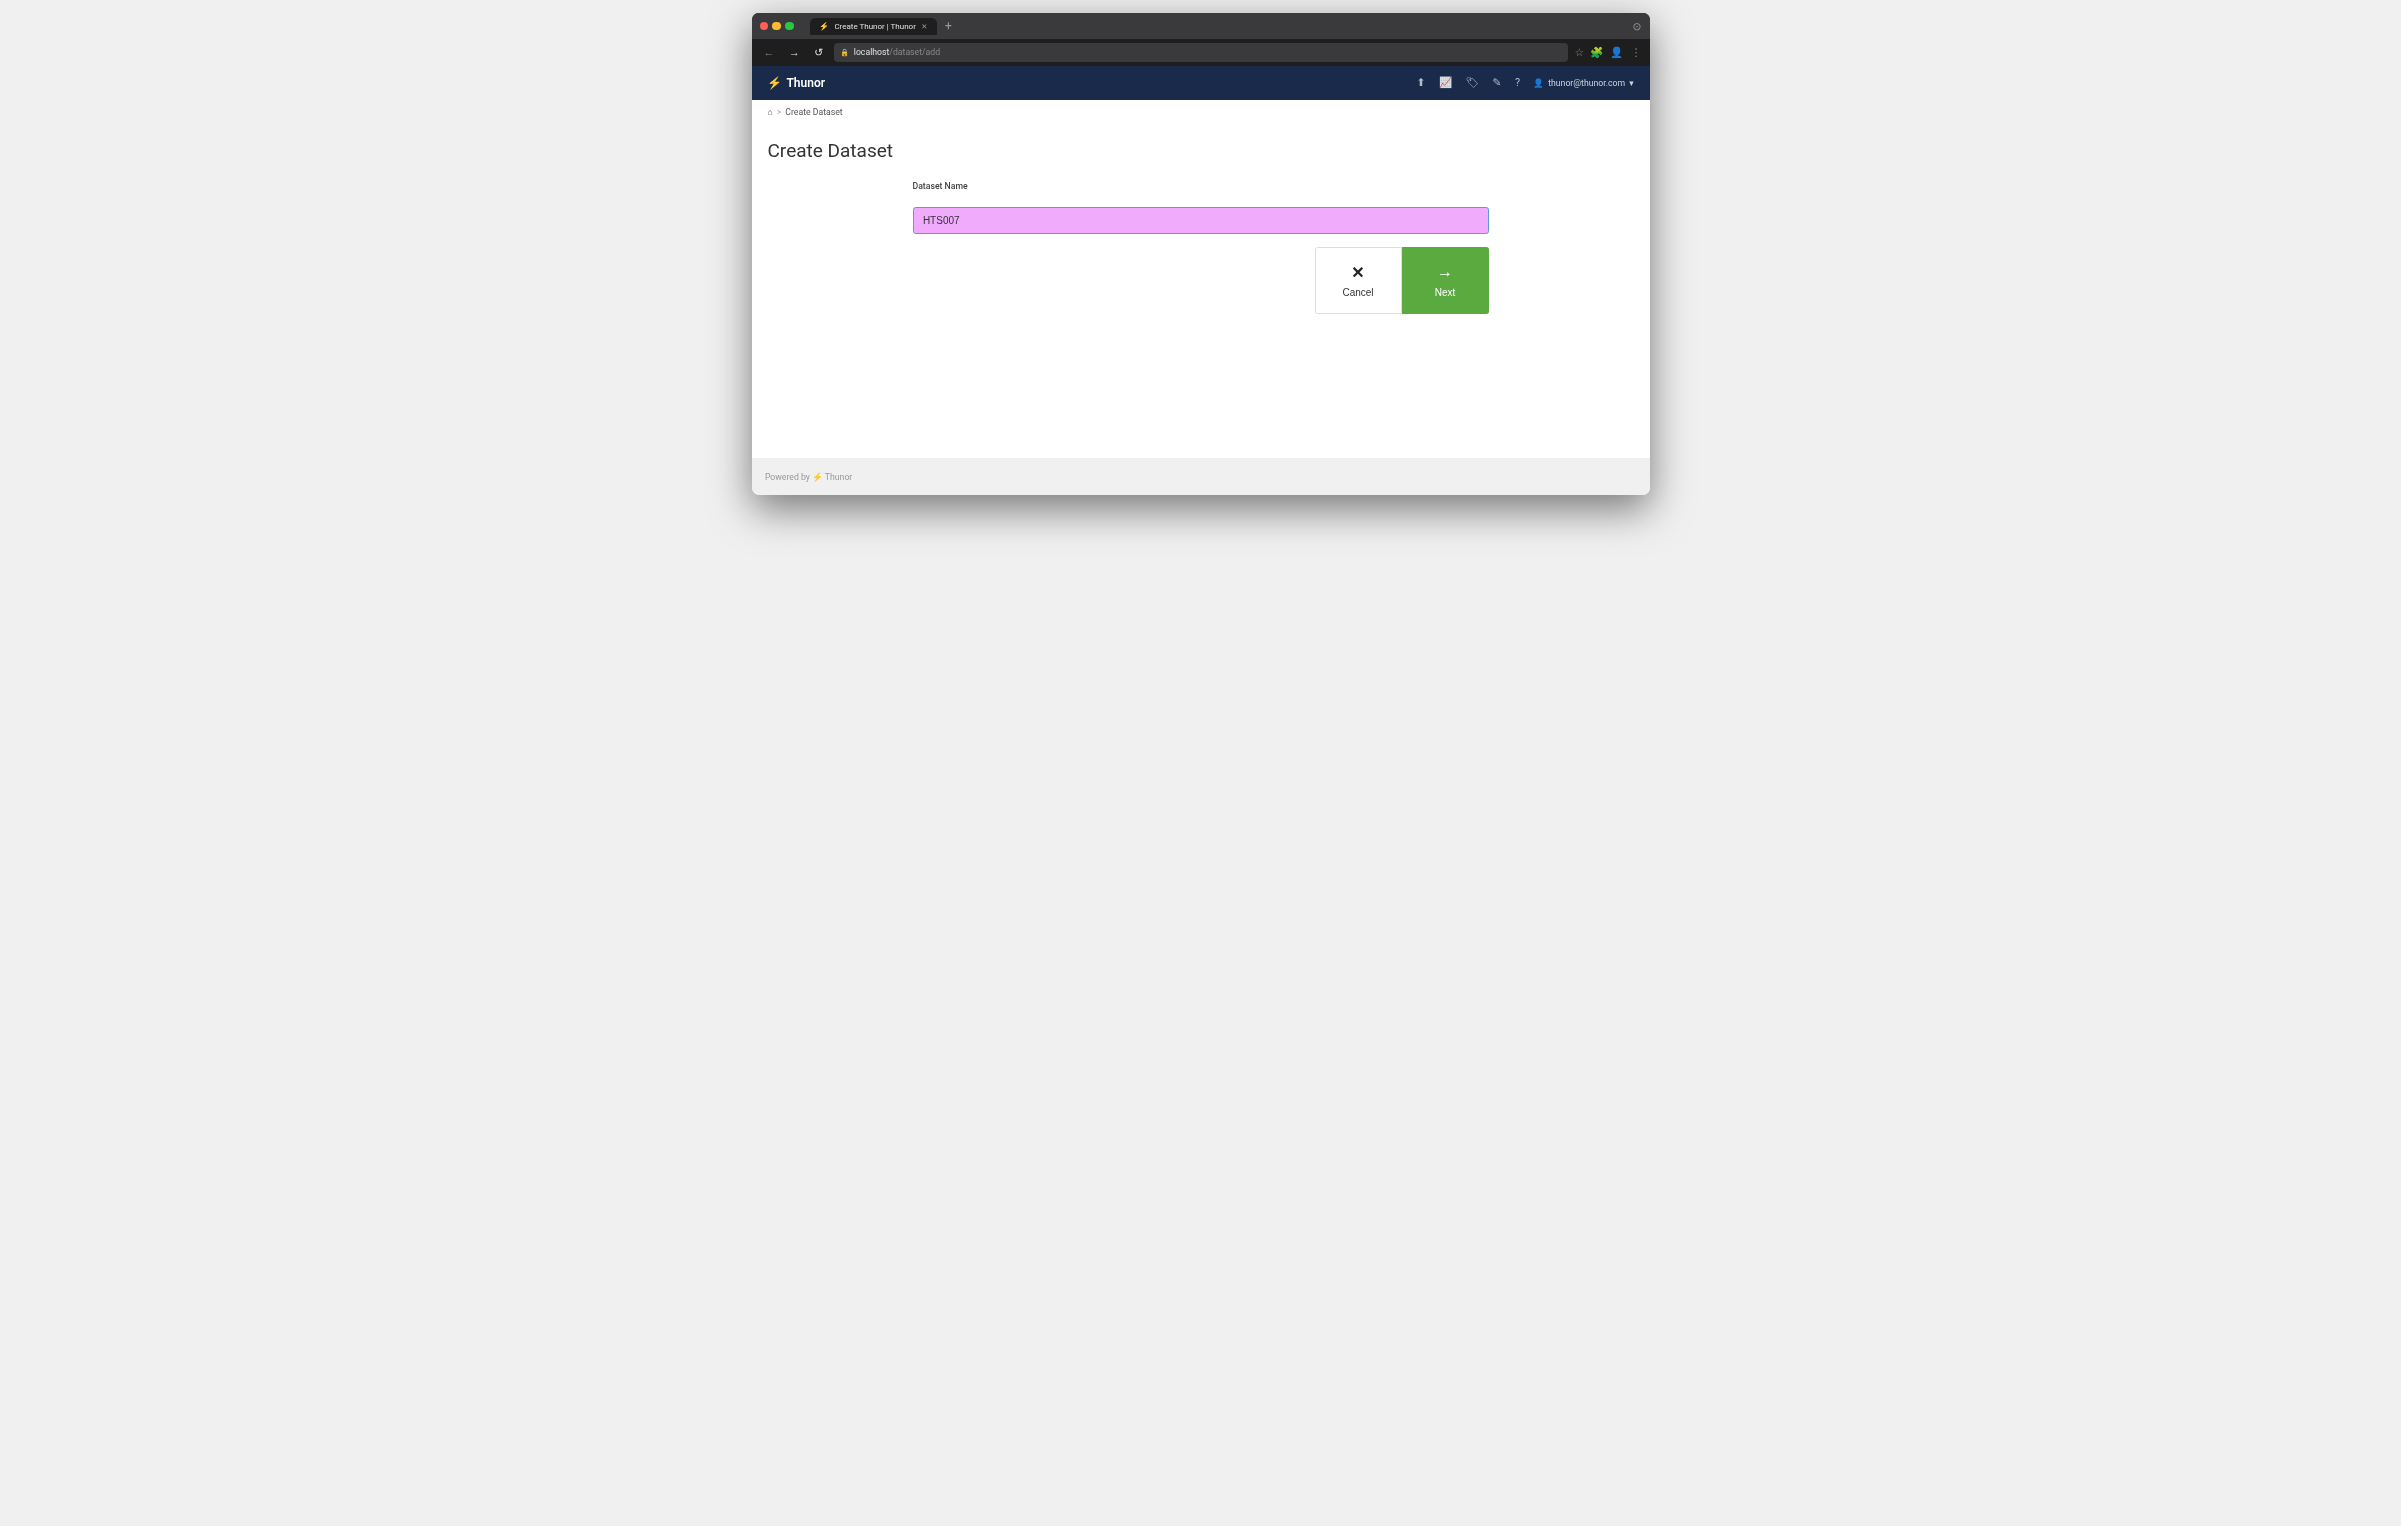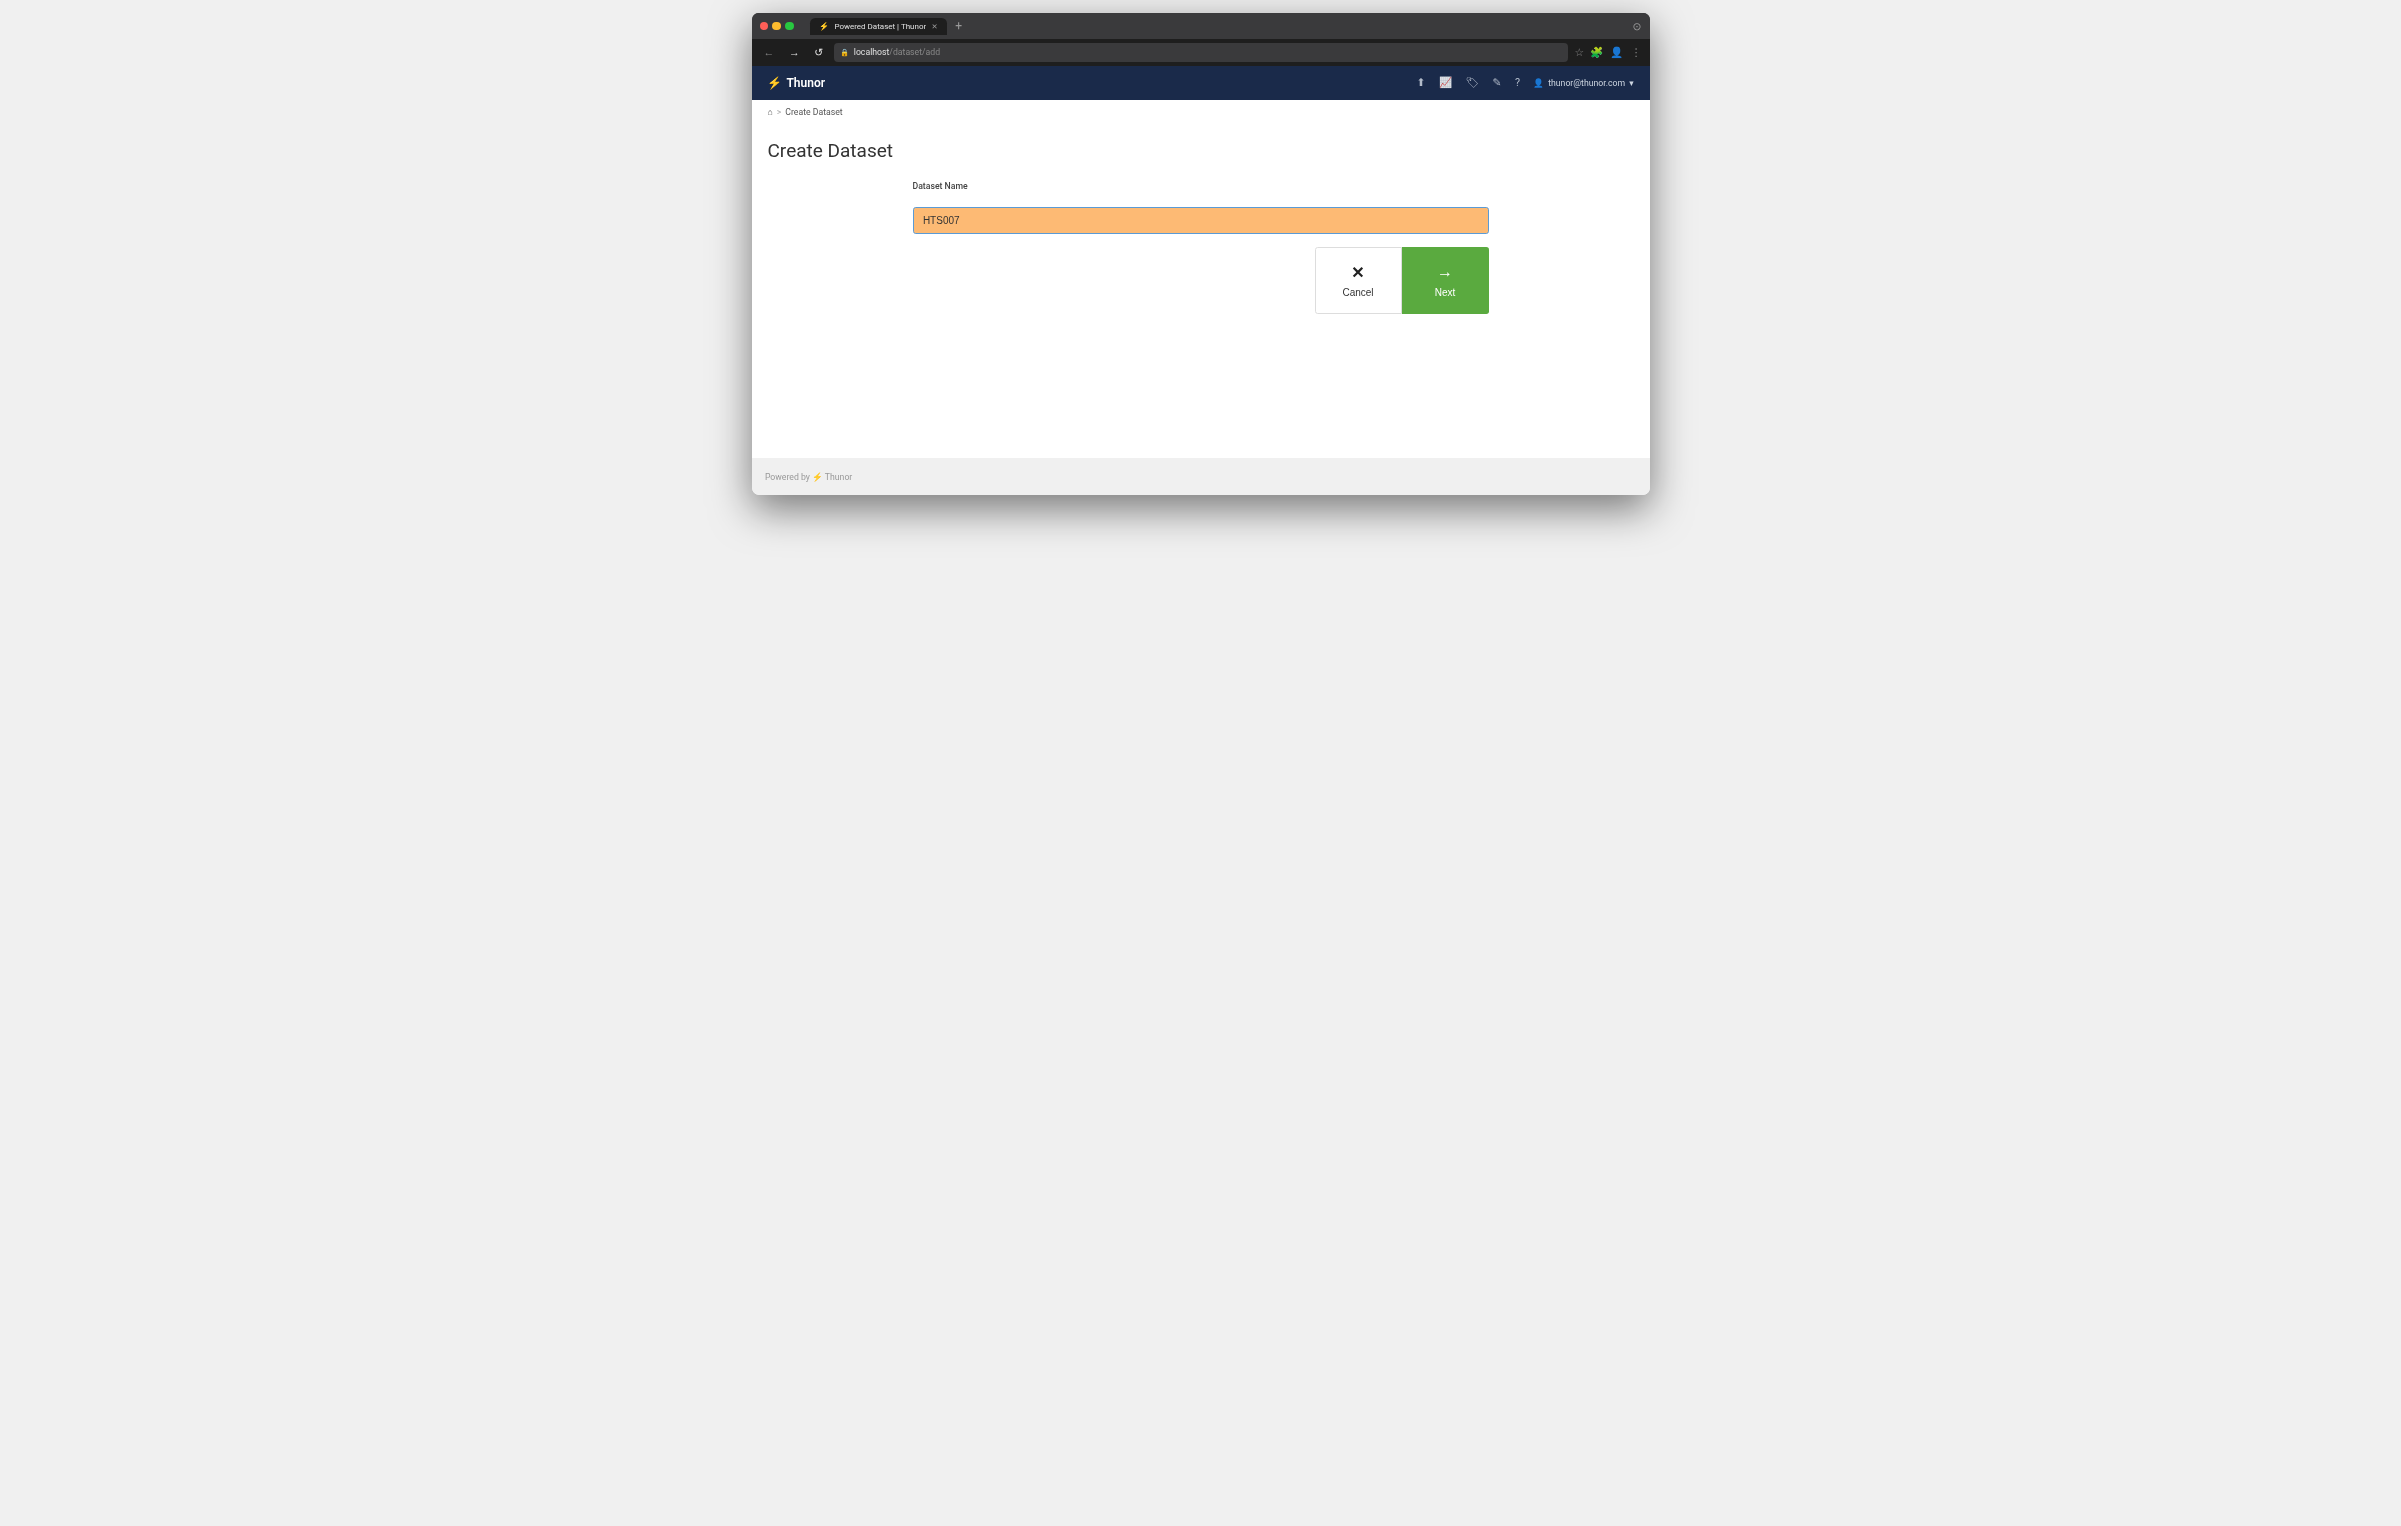--- a/index.html
+++ b/index.html
@@ -267,21 +267,21 @@
     }
 
     .form-input {
       width: 100%;
       padding: 6.7px 9.4px;
       font-size: 10px;
       border: 1.3px solid #5b9bd5;
       border-radius: 2.7px;
       outline: none;
       color: #333;
-      background: #fdba74;
+      background: #f0abfc;
     }
 
     .form-buttons {
       display: flex;
       justify-content: flex-end;
       gap: 0;
       margin-top: 5.4px;
     }
 
     .btn-cancel {
@@ -346,21 +346,21 @@
 
   <div class="browser-titlebar">
     <div class="traffic-lights">
       <div class="traffic-light red"></div>
       <div class="traffic-light yellow"></div>
       <div class="traffic-light green"></div>
     </div>
     <div class="browser-tab-bar">
       <div class="browser-tab active">
         <span class="tab-favicon">⚡</span>
-        <span class="tab-title">Powered Dataset | Thunor</span>
+        <span class="tab-title">Create Thunor | Thunor</span>
         <span class="tab-close">✕</span>
       </div>
       <span class="new-tab-btn">+</span>
     </div>
     <span class="browser-toolbar-ext">⊙</span>
   </div>
 
   <div class="browser-toolbar">
     <button class="nav-btn">←</button>
     <button class="nav-btn active">→</button>

